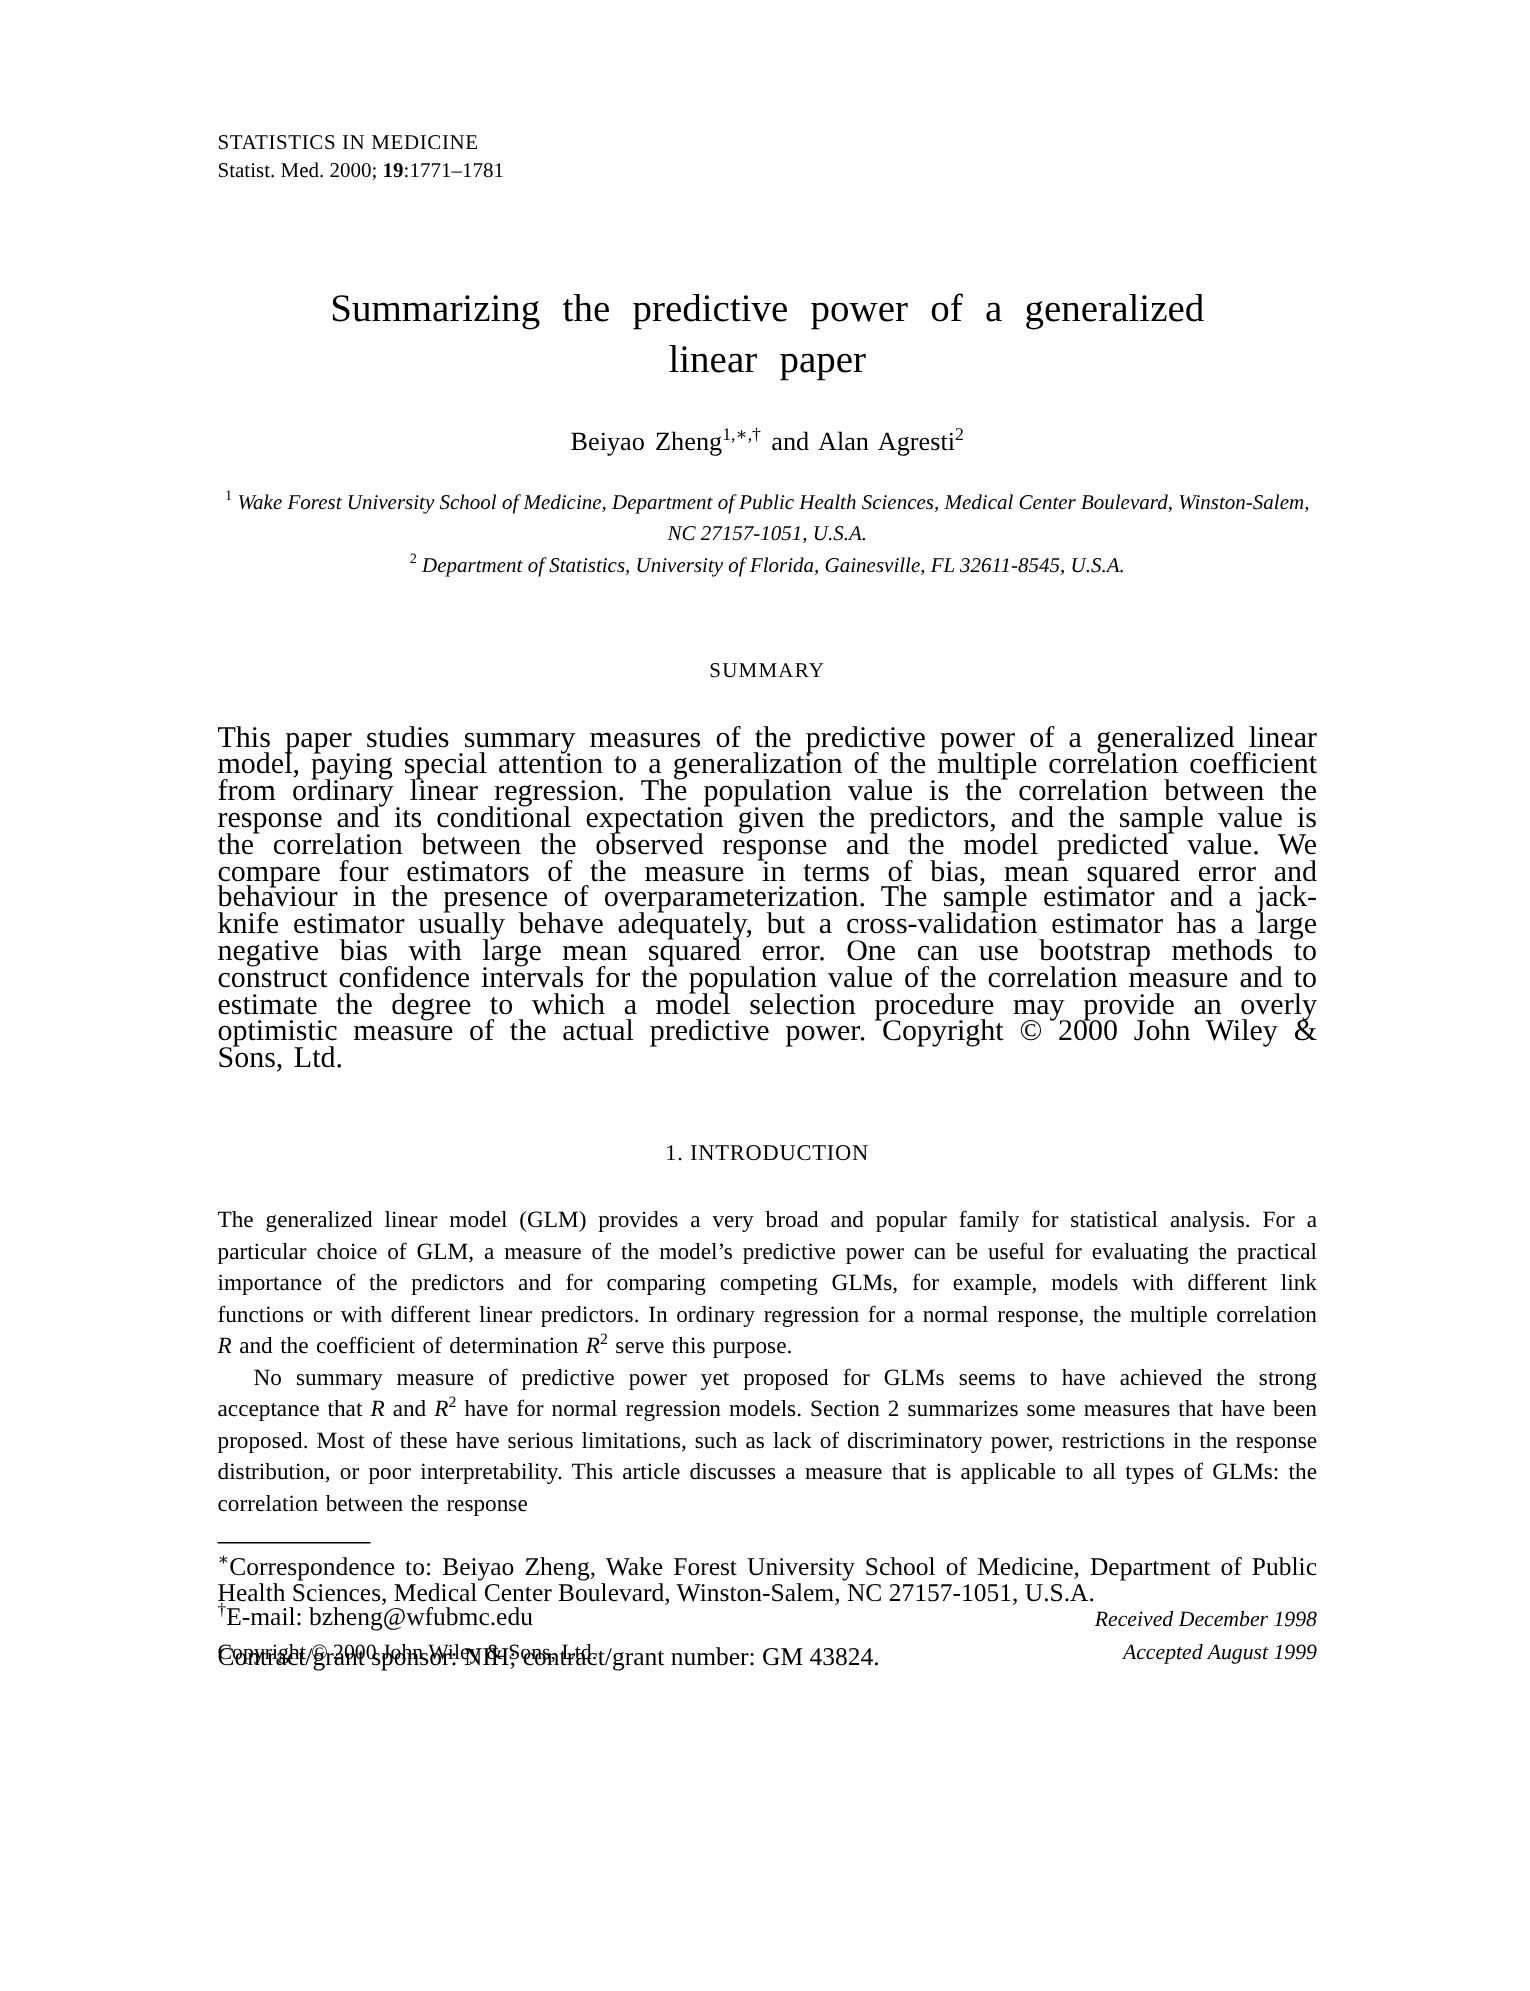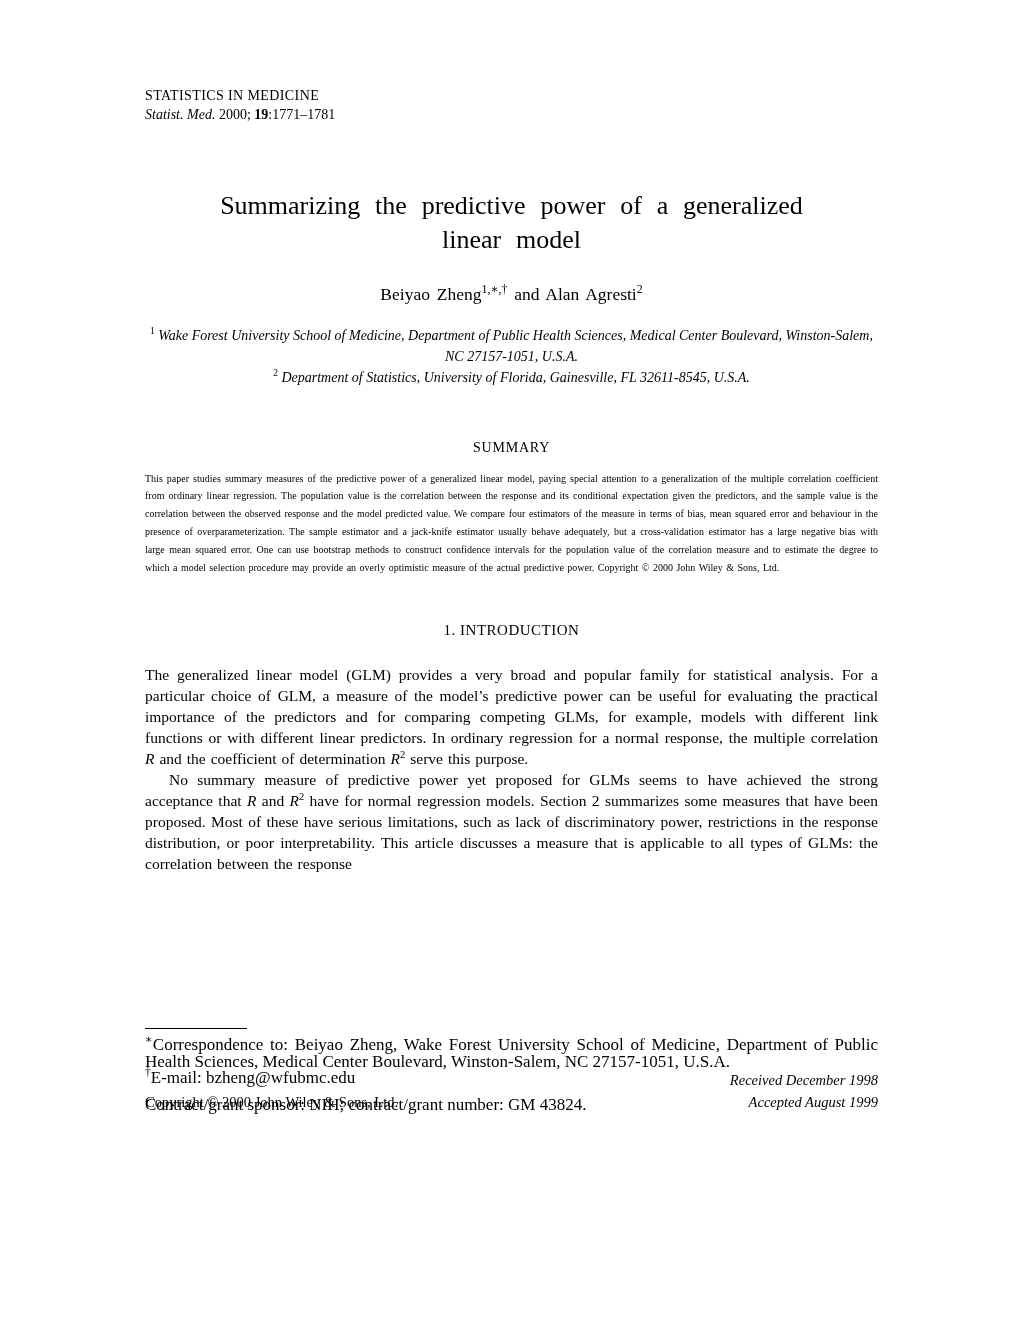--- a/index.html
+++ b/index.html
@@ -21,21 +21,21 @@
     width: 733px;
   }
   .header-journal {
     font-size: 14px;
     letter-spacing: 0.4px;
   }
   .header-citation {
     font-size: 14px;
     margin-top: 3px;
   }
-  .header-citation .jab { font-style: italic; }
+  .header-citation .jab { }
   .header-citation .vol { font-weight: bold; }
   .title {
     margin-top: 66px;
     text-align: center;
     font-size: 26px;
     font-weight: normal;
     line-height: 1.32;
     word-spacing: 0.32em;
   }
   .authors {
@@ -57,22 +57,22 @@
   }
   .affiliations .aff-text { font-style: italic; }
   .summary-heading {
     margin-top: 52px;
     text-align: center;
     font-size: 14px;
     font-weight: normal;
     letter-spacing: 0.8px;
   }
   .summary-text {
-    margin-top: 14px;
-    font-size: 10px;
+    margin-top: 28px;
+    font-size: 20px;
     line-height: 17.8px;
     text-align: justify;
     word-spacing: 0.10em;
   }
   .section-heading {
     margin-top: 46px;
     text-align: center;
     font-size: 15px;
     font-weight: normal;
     letter-spacing: 0.5px;
@@ -127,21 +127,21 @@
 <body>
 
 <div class="page">
 
   <div class="content">
 
     <div class="header-journal">STATISTICS IN MEDICINE</div>
 
     <div class="header-citation"><span class="jab">Statist. Med.</span><span> 2000; </span><span class="vol">19</span><span>:1771–1781</span></div>
 
-    <h1 class="title"><span>Summarizing the predictive power of a generalized</span><br><span>linear model</span></h1>
+    <h1 class="title"><span>Summarizing the predictive power of a generalized</span><br><span>linear paper</span></h1>
 
     <div class="authors"><span>Beiyao Zheng</span><sup>1,∗,†</sup><span> and </span><span>Alan Agresti</span><sup>2</sup></div>
 
     <div class="affiliations">
       <span><sup>1</sup><span class="aff-text"> Wake Forest University School of Medicine, Department of Public Health Sciences, Medical Center Boulevard, Winston-Salem, NC 27157-1051, U.S.A.</span></span><br>
       <span><sup>2</sup><span class="aff-text"> Department of Statistics, University of Florida, Gainesville, FL 32611-8545, U.S.A.</span></span>
     </div>
 
     <h2 class="summary-heading">SUMMARY</h2>
 

